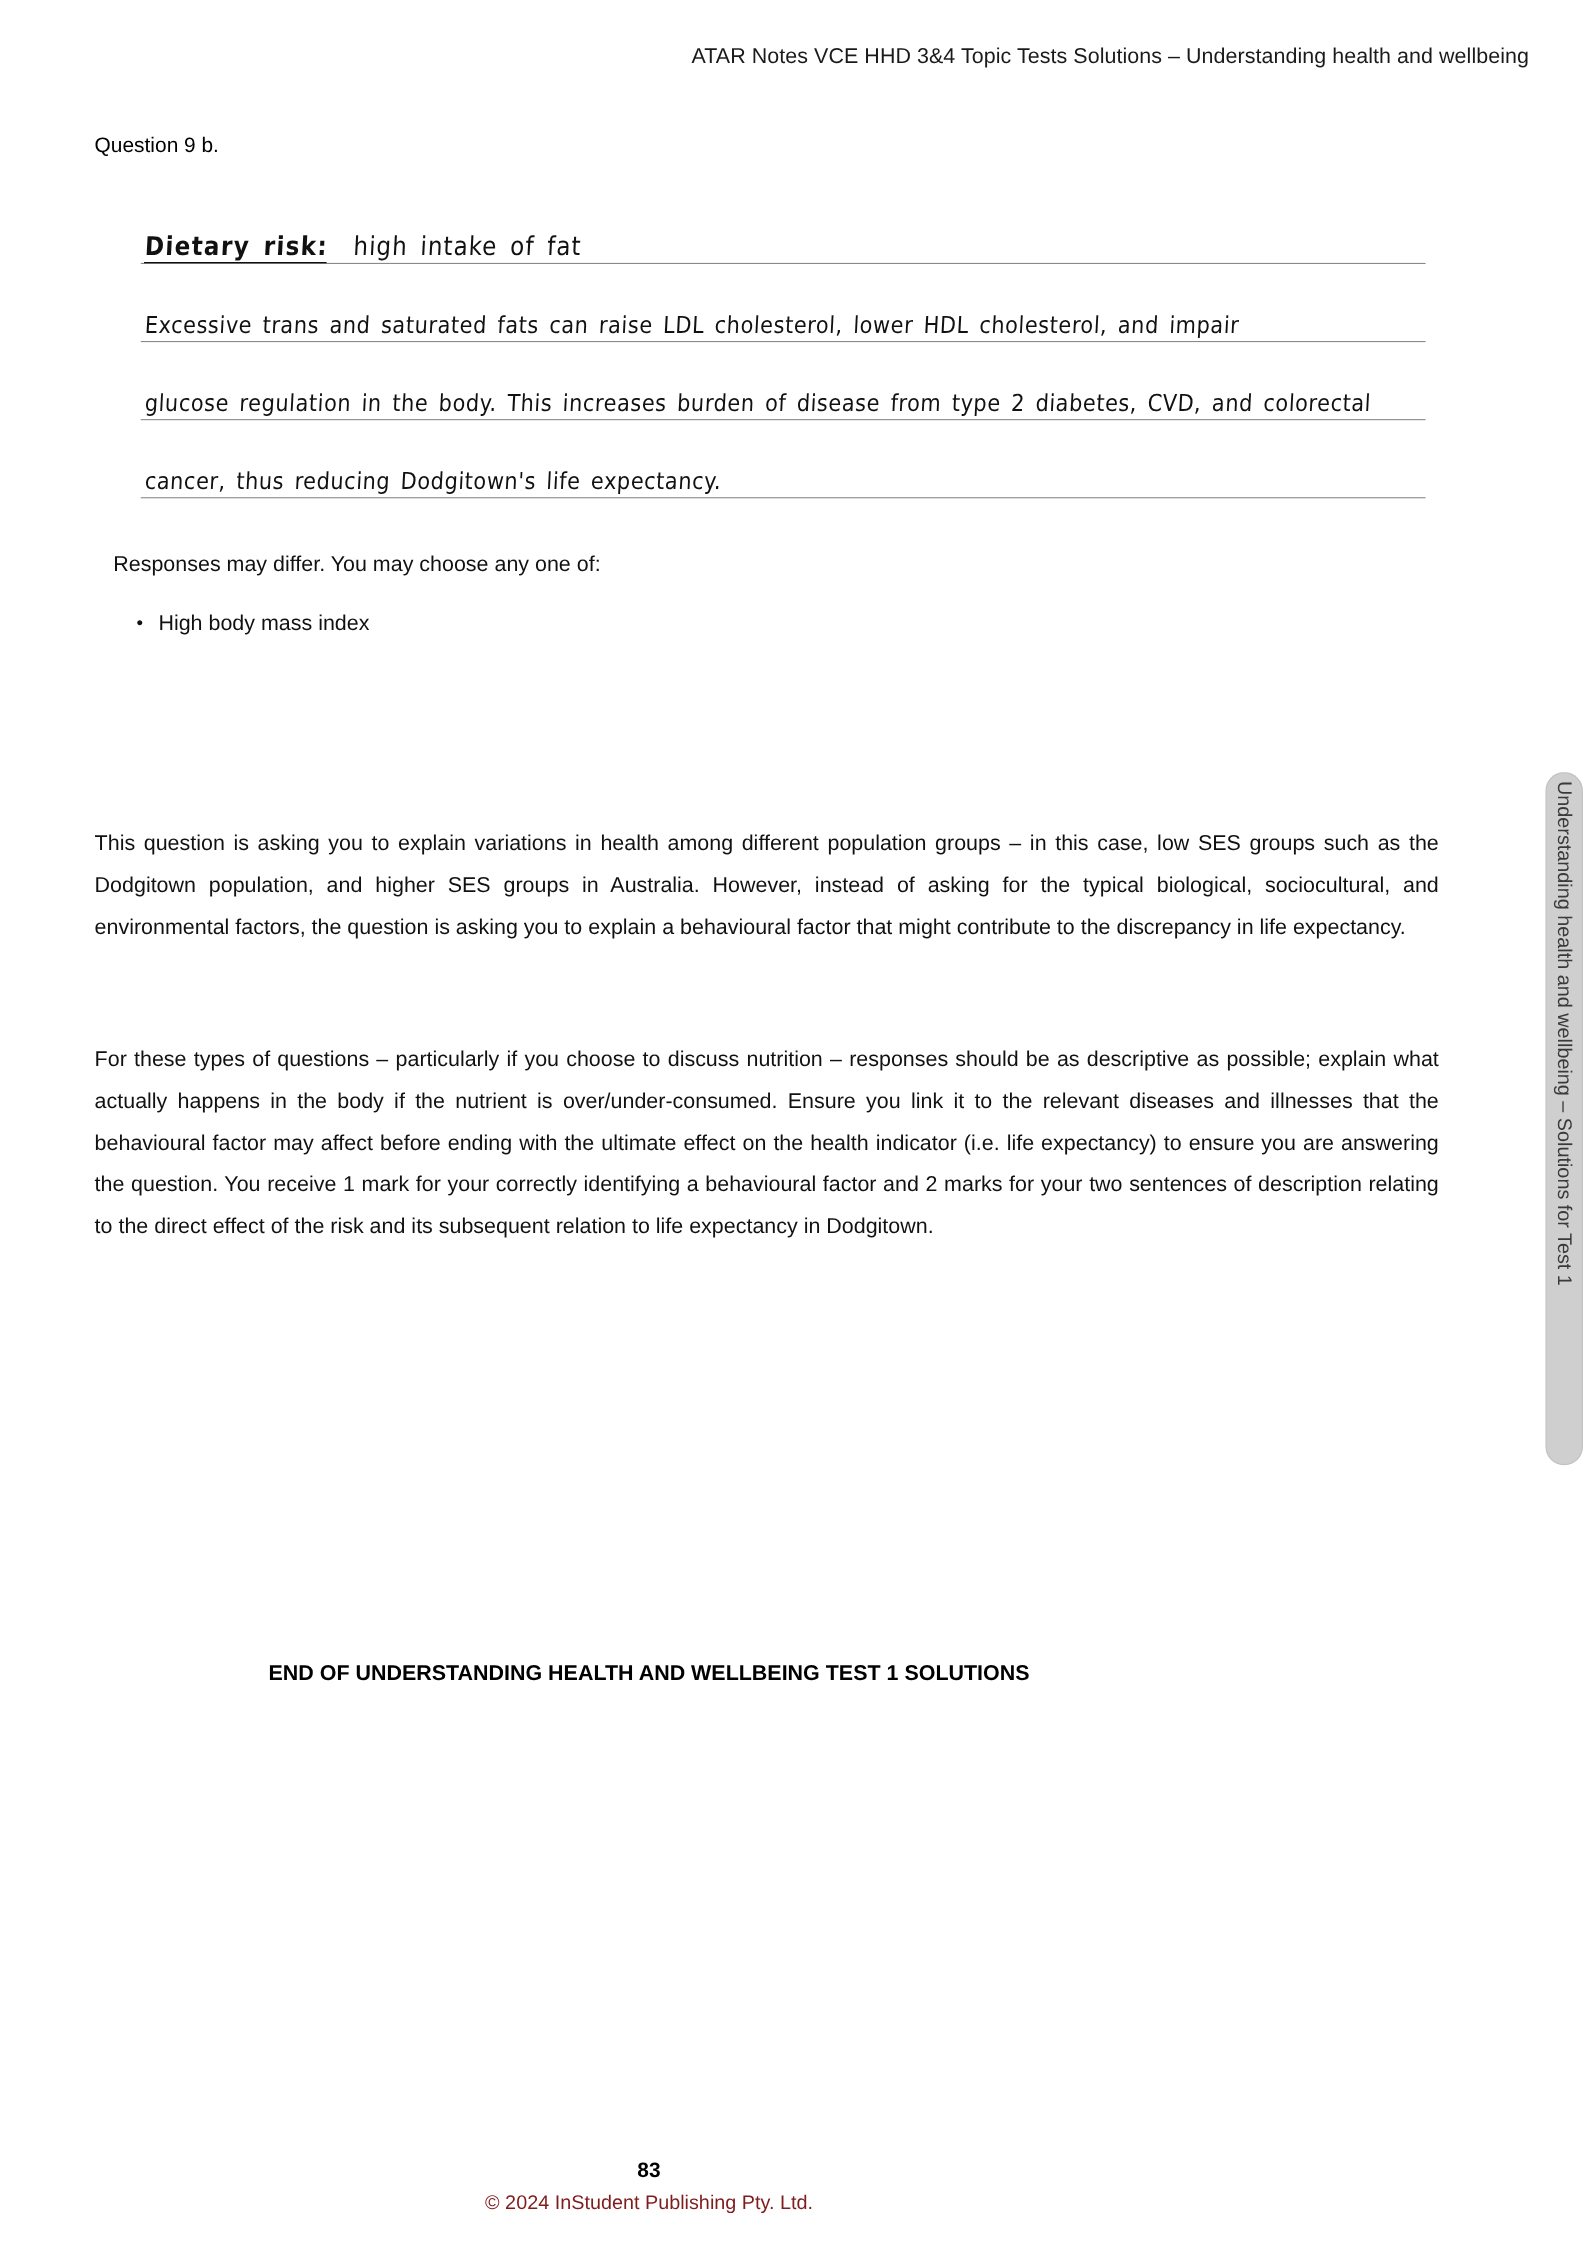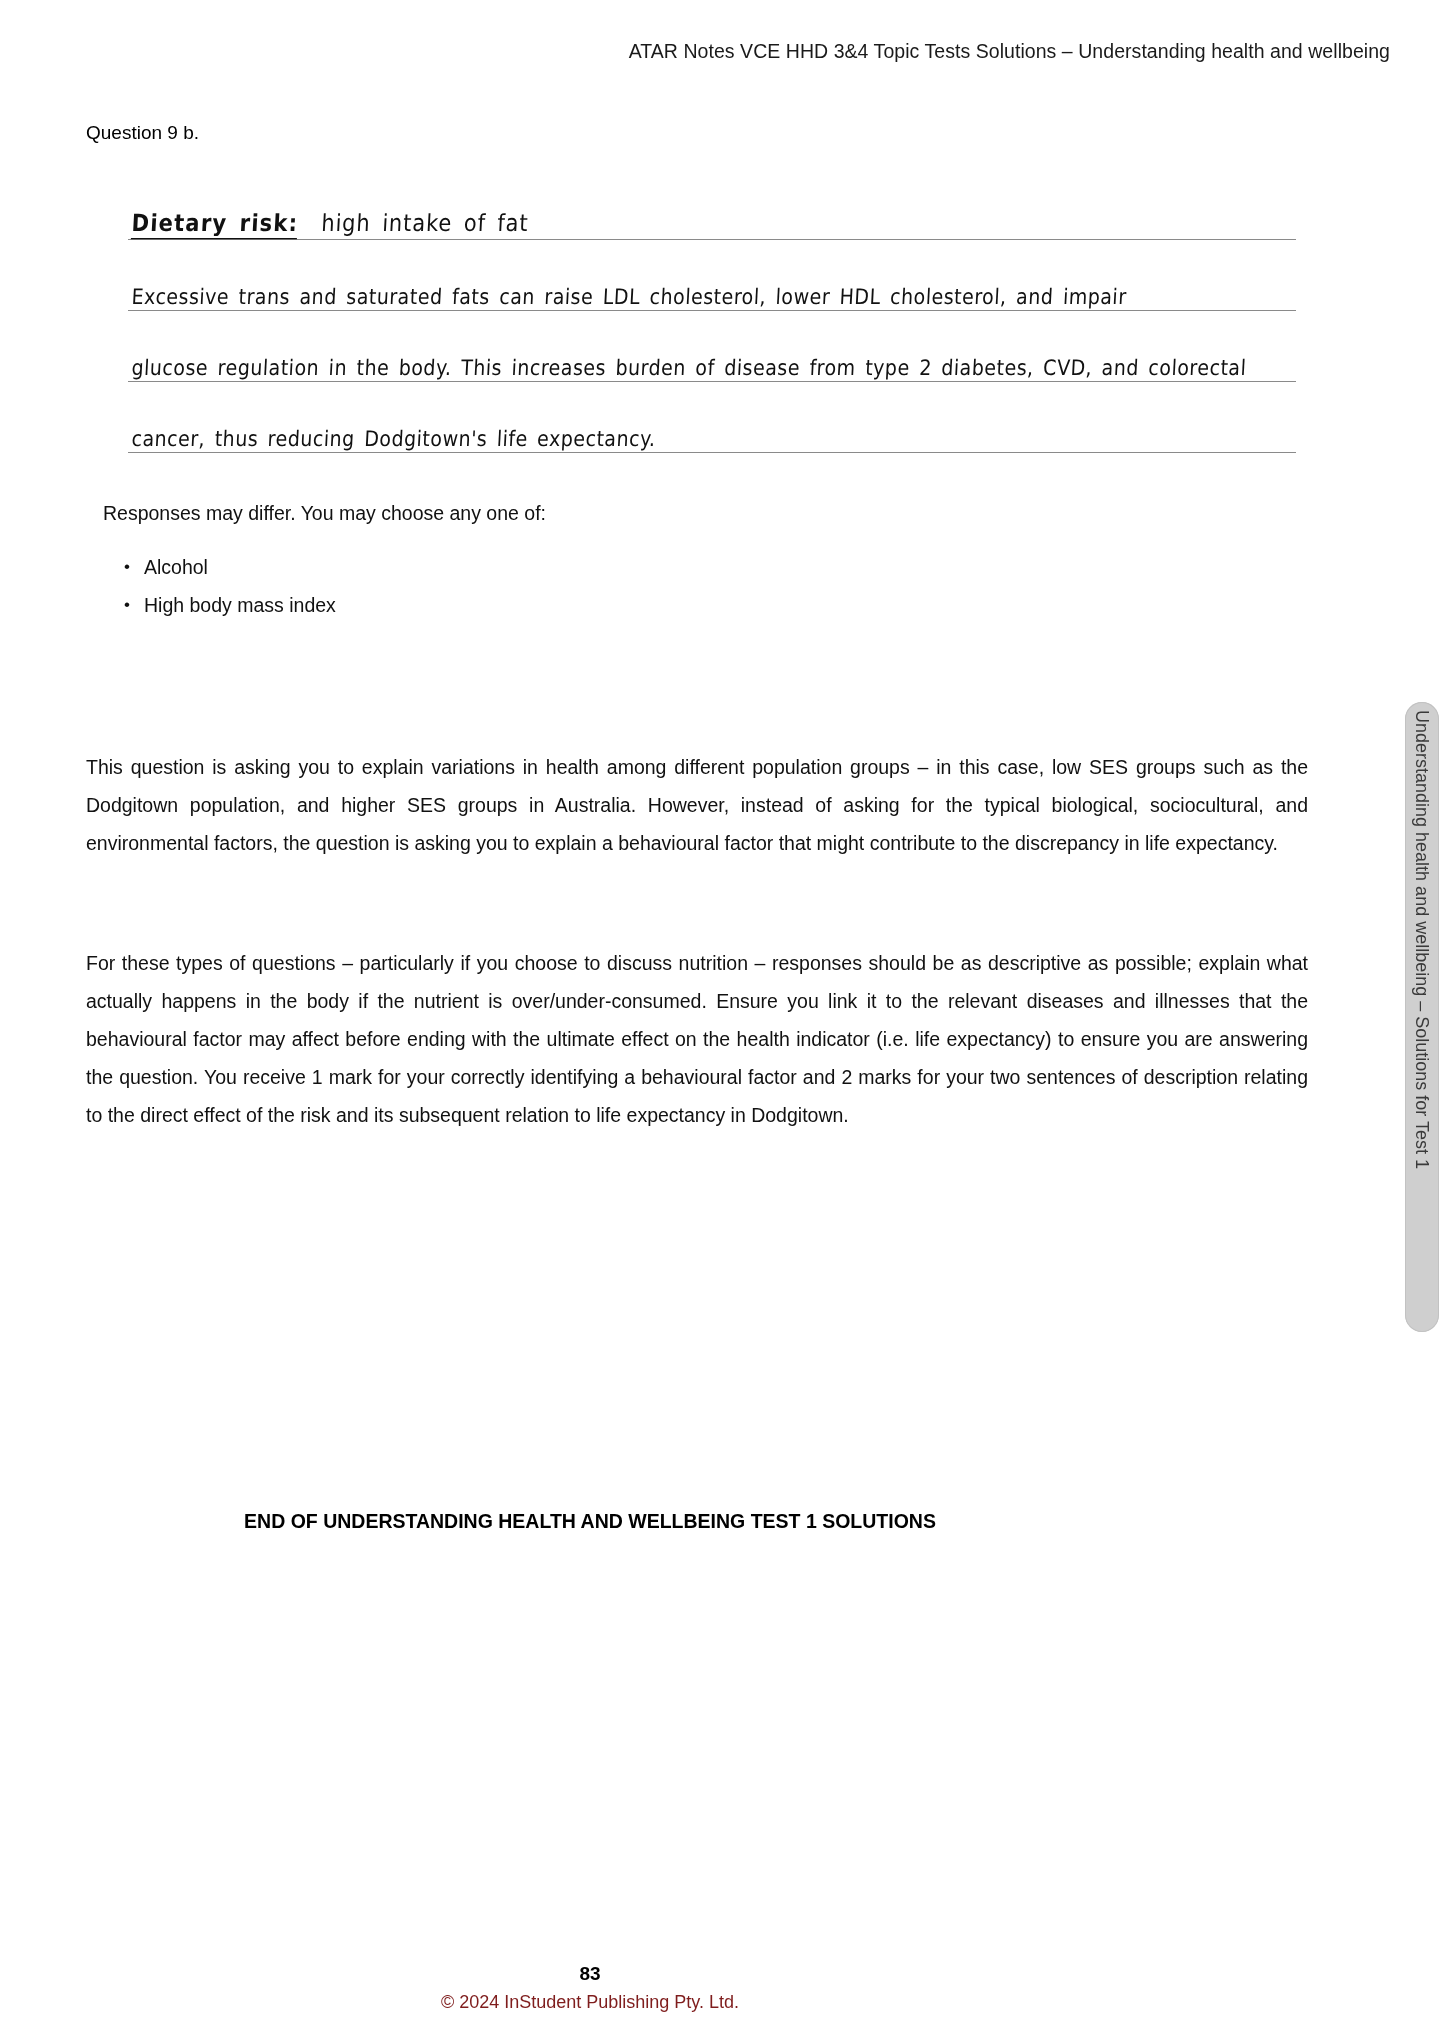--- a/index.html
+++ b/index.html
@@ -213,21 +213,20 @@
     </div>
     <div class="hw-line">
       <div class="hw-rule"></div>
       <div class="hw-text small">cancer, thus reducing Dodgitown's life expectancy.</div>
     </div>
   </div>
 
   <div class="intro-line">Responses may differ. You may choose any one of:</div>
 
   <ul class="bullets">
-    <li>Alcohol</li>
     <li>High body mass index</li>
   </ul>
 
   <div class="para p1">This question is asking you to explain variations in health among different population groups – in this case, low SES groups such as the Dodgitown population, and higher SES groups in Australia. However, instead of asking for the typical biological, sociocultural, and environmental factors, the question is asking you to explain a behavioural factor that might contribute to the discrepancy in life expectancy.</div>
   <div class="para p2">For these types of questions – particularly if you choose to discuss nutrition – responses should be as descriptive as possible; explain what actually happens in the body if the nutrient is over/under-consumed. Ensure you link it to the relevant diseases and illnesses that the behavioural factor may affect before ending with the ultimate effect on the health indicator (i.e. life expectancy) to ensure you are answering the question. You receive 1 mark for your correctly identifying a behavioural factor and 2 marks for your two sentences of description relating to the direct effect of the risk and its subsequent relation to life expectancy in Dodgitown.</div>
 
   <div class="side-tab">
     <div class="side-tab-label">Understanding health and wellbeing – Solutions for Test 1</div>
   </div>
 

